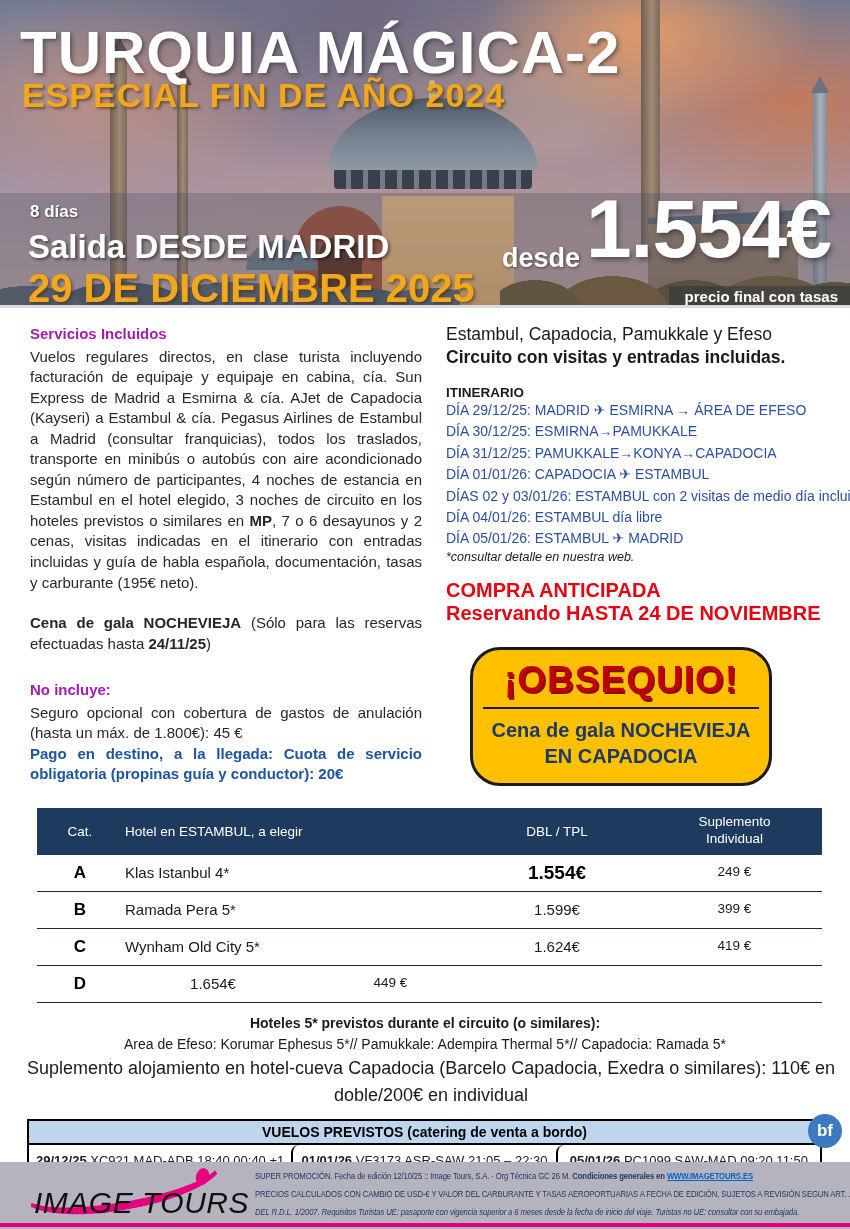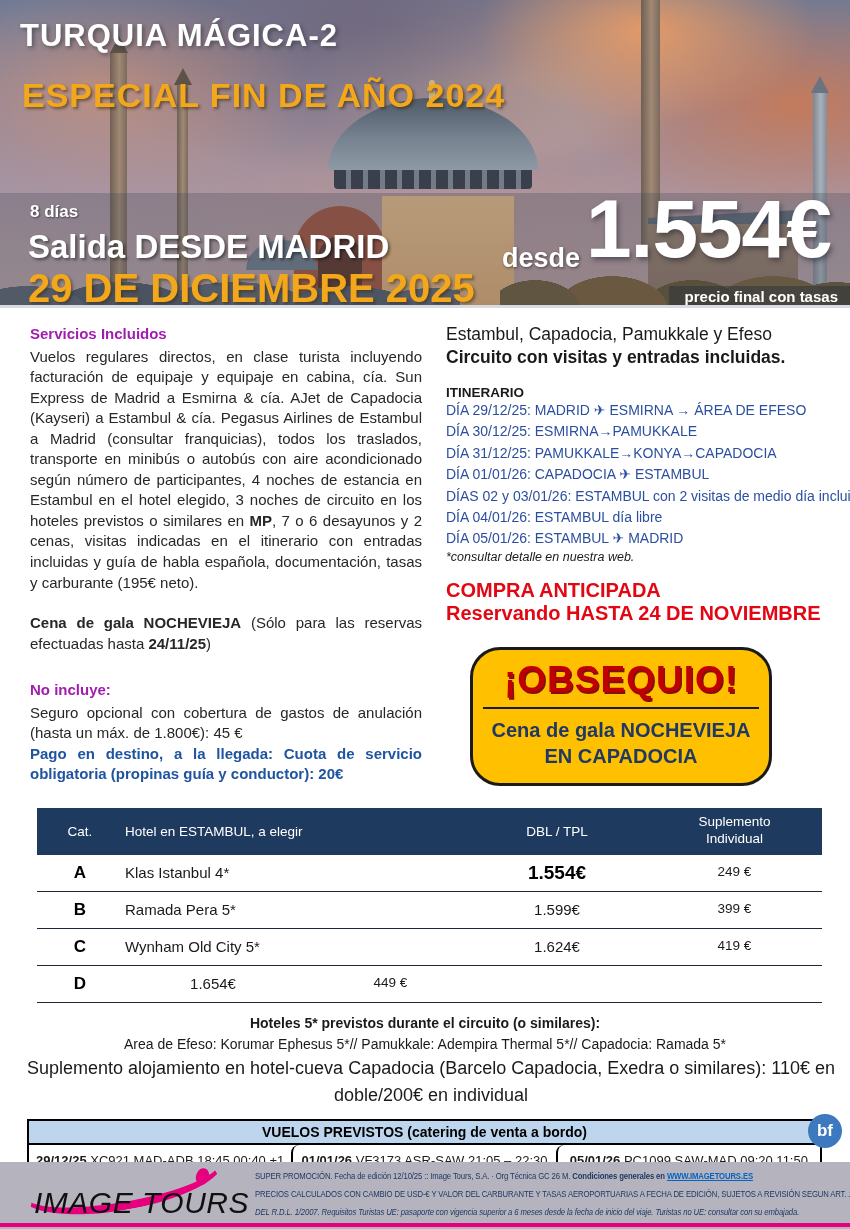--- a/index.html
+++ b/index.html
@@ -52,21 +52,21 @@
       radial-gradient(60px 24px at 94% 100%, #5d6573 99%, transparent 100%); }
   .trees { left:500px; top:266px; width:350px; height:44px;
     background:
       radial-gradient(46px 30px at 10% 100%, #6b5a3a 99%, transparent 100%),
       radial-gradient(56px 34px at 32% 100%, #7a5f38 99%, transparent 100%),
       radial-gradient(50px 30px at 55% 100%, #5f5434 99%, transparent 100%),
       radial-gradient(60px 34px at 78% 100%, #74603c 99%, transparent 100%),
       radial-gradient(50px 28px at 96% 100%, #665837 99%, transparent 100%); }
   .hero-band { left:0; right:0; top:193px; height:115px; background:rgba(66,72,86,.28); }
 
-  .hero-title { left:20px; top:18px; font-size:31px; font-weight:bold; color:#fff; letter-spacing:1px;
+  .hero-title { left:20px; top:18px; font-size:60px; font-weight:bold; color:#fff; letter-spacing:1px;
     text-shadow:2px 2px 4px rgba(40,40,50,.55); white-space:nowrap;text-align:right; }
   .hero-subtitle { left:22px; top:76px; font-size:34px; font-weight:bold; color:#f3a81c; letter-spacing:1px;
     text-shadow:2px 2px 3px rgba(60,45,20,.6); white-space:nowrap; }
   .hero-days { left:30px; top:202px; font-size:17px; font-weight:bold; color:#fff; text-shadow:1px 1px 2px rgba(0,0,0,.5); }
   .hero-salida { left:28px; top:228px; font-size:33px; font-weight:bold; color:#fff; text-shadow:2px 2px 3px rgba(0,0,0,.45); white-space:nowrap; }
   .hero-fecha { left:28px; top:266px; font-size:40px; font-weight:bold; color:#f3a81c; text-shadow:2px 2px 3px rgba(60,45,20,.55); white-space:nowrap; }
   .hero-desde { left:502px; top:243px; font-size:27px; font-weight:bold; color:#fff; text-shadow:1px 1px 3px rgba(0,0,0,.5); }
   .hero-price { left:586px; top:188px; font-size:82px; font-weight:bold; color:#fff; letter-spacing:-1px;
     text-shadow:2px 3px 5px rgba(30,30,40,.5); line-height:1; }
   .hero-price-note { right:0; top:286px; background:rgba(44,47,58,.5); color:#fff; font-size:15px; font-weight:bold;
@@ -249,21 +249,21 @@
 
   <div class="circuit-hotels">
     <div class="ch-title">Hoteles 5* previstos durante el circuito (o similares):</div>
     <div class="ch-line1">Area de Efeso: Korumar Ephesus 5*// Pamukkale: Adempira Thermal 5*// Capadocia: Ramada 5*</div>
     <div class="ch-line2">Suplemento alojamiento en hotel-cueva Capadocia (Barcelo Capadocia, Exedra o similares): 110€ en doble/200€ en individual</div>
   </div>
 
   <div class="flights">
     <div class="fl-head">VUELOS PREVISTOS (catering de venta a bordo)</div>
     <div class="fl-cells">
-      <div class="fl-cell"><b>29/12/25</b><span> XC921 MAD-ADB 18:45 00:40 +1</span></div>
+      <div class="fl-cell"><b>29/12/25</b><span> XC921 MAD-ADB 18:40 00:40 +1</span></div>
       <div class="fl-cell"><b>01/01/26</b><span> VF3173 ASR-SAW 21:05 – 22:30</span></div>
       <div class="fl-cell"><b>05/01/26</b><span> PC1099 SAW-MAD 09:20 11:50</span></div>
     </div>
   </div>
 
   <div class="conditions">
     <span>CONDICIONES ESPECIALES: Franquicia equipaje a bordo de los vuelos internacionales: 20kg facturados + 8kg en cabina. Franquicia equipaje a bordo vuelo domestico ASR-SAW: 15kg facturados + 8kg en cabina. </span><span class="it">Las habitaciones triples pueden ser dobles o twins con cama supletoria (sofá o plegatín), no recomendadas para 3 adultos. Clientes de varias categorías pueden compartir el mismo transporte y guía durante el circuito. Una vez emitidos, los billetes están sujetos a penalización en caso de anulación o modificación.</span>
     
   </div>
   <div class="bf-badge">bf</div>

